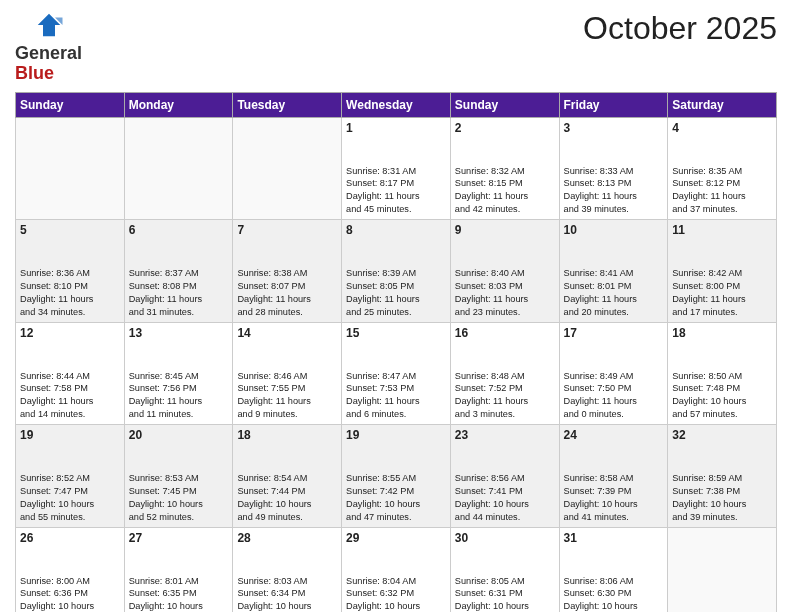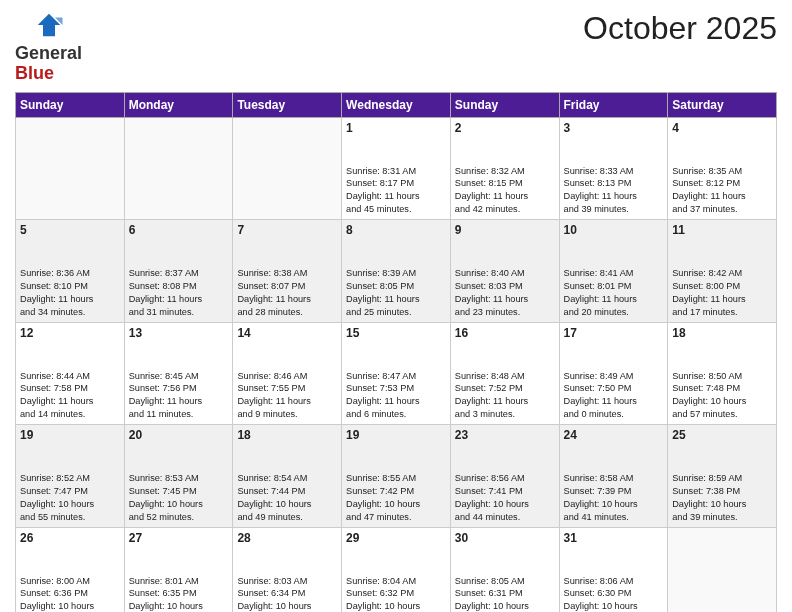--- a/index.html
+++ b/index.html
@@ -221,21 +221,21 @@
           </td>
           <td>
             <div class="day-number">23</div>
             <div class="day-info">Sunrise: 8:56 AM<br>Sunset: 7:41 PM<br>Daylight: 10 hours<br>and 44 minutes.</div>
           </td>
           <td>
             <div class="day-number">24</div>
             <div class="day-info">Sunrise: 8:58 AM<br>Sunset: 7:39 PM<br>Daylight: 10 hours<br>and 41 minutes.</div>
           </td>
           <td>
-            <div class="day-number">25</div>
+            <div class="day-number">32</div>
             <div class="day-info">Sunrise: 8:59 AM<br>Sunset: 7:38 PM<br>Daylight: 10 hours<br>and 39 minutes.</div>
           </td>
         </tr>
         <tr>
           <td>
             <div class="day-number">26</div>
             <div class="day-info">Sunrise: 8:00 AM<br>Sunset: 6:36 PM<br>Daylight: 10 hours<br>and 36 minutes.</div>
           </td>
           <td>
             <div class="day-number">27</div>

